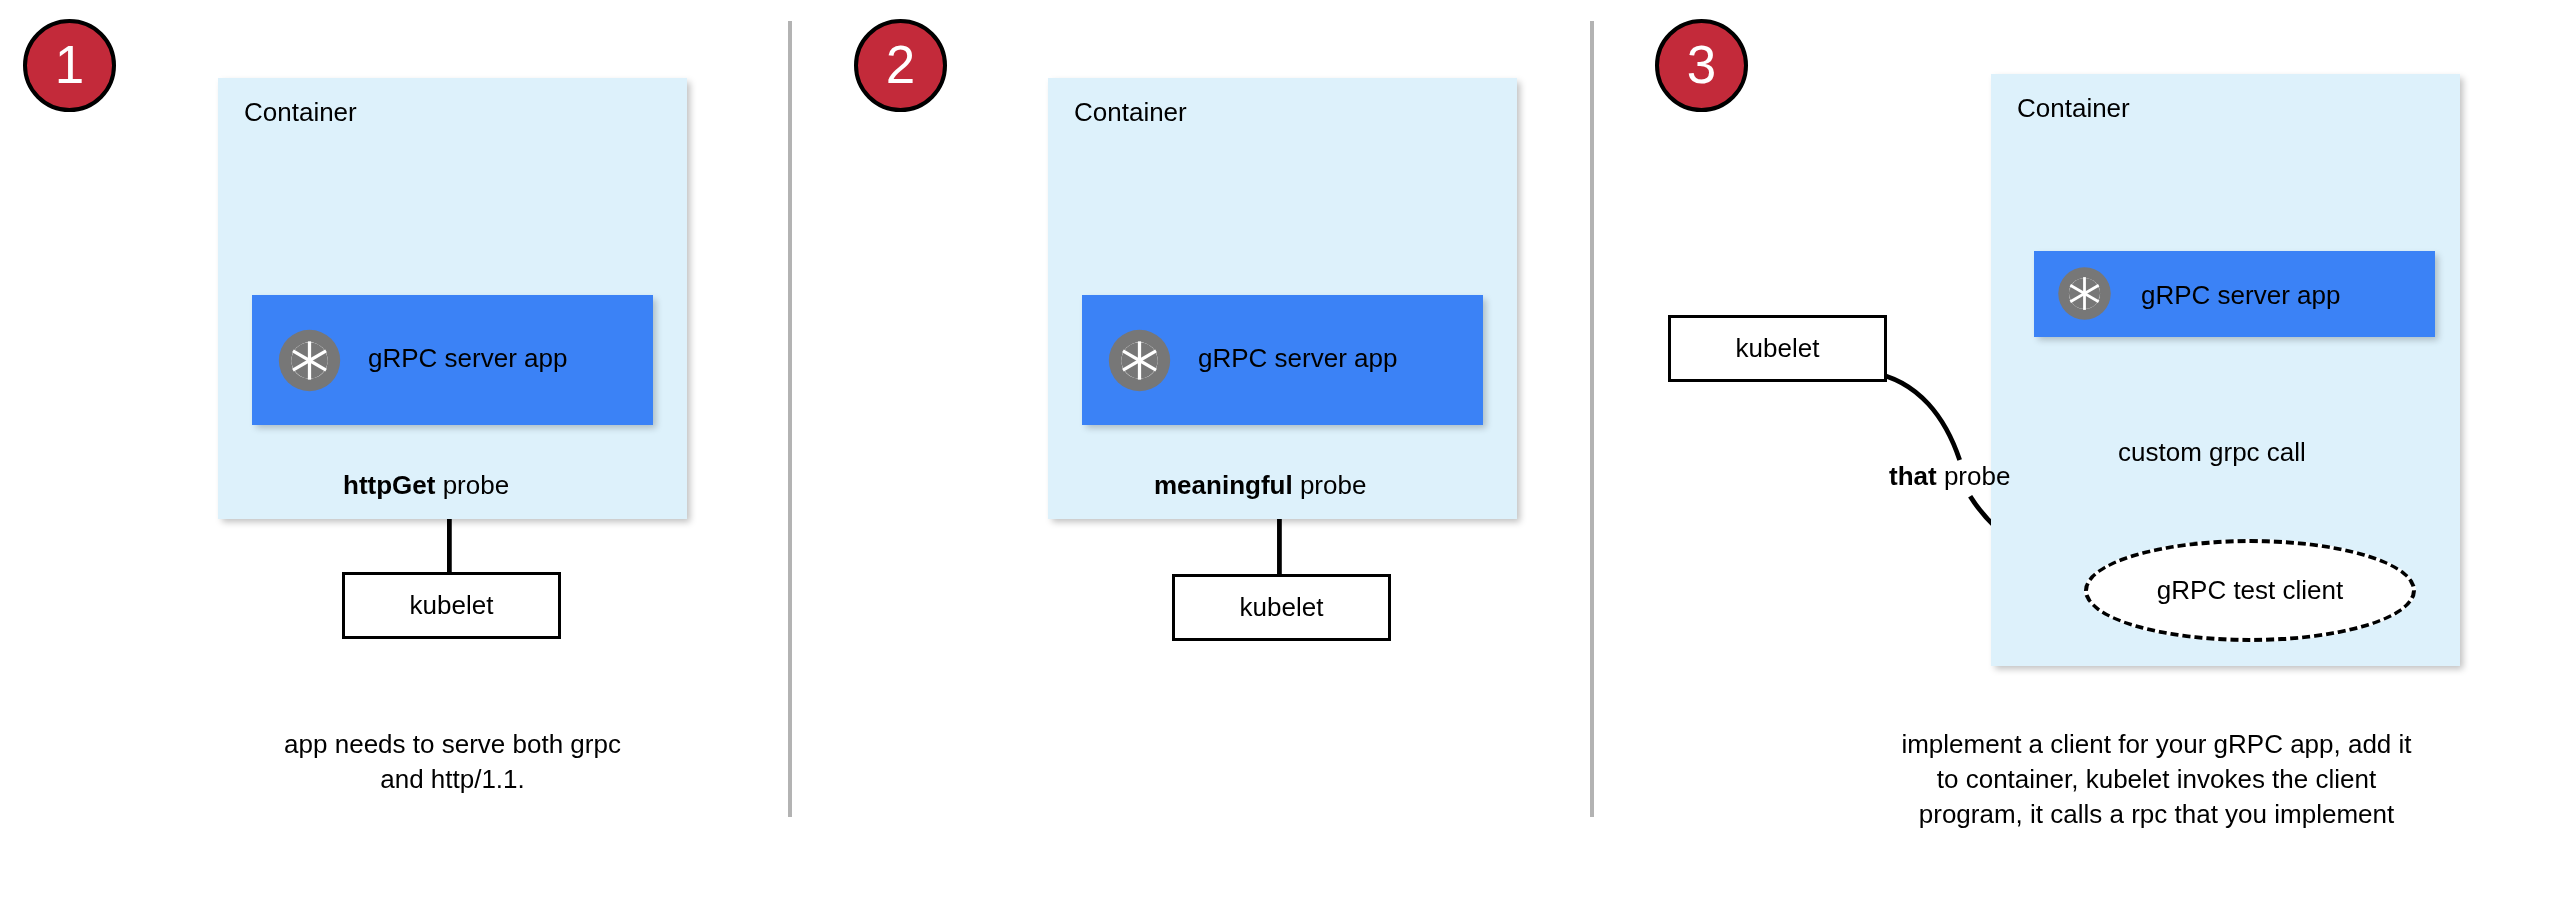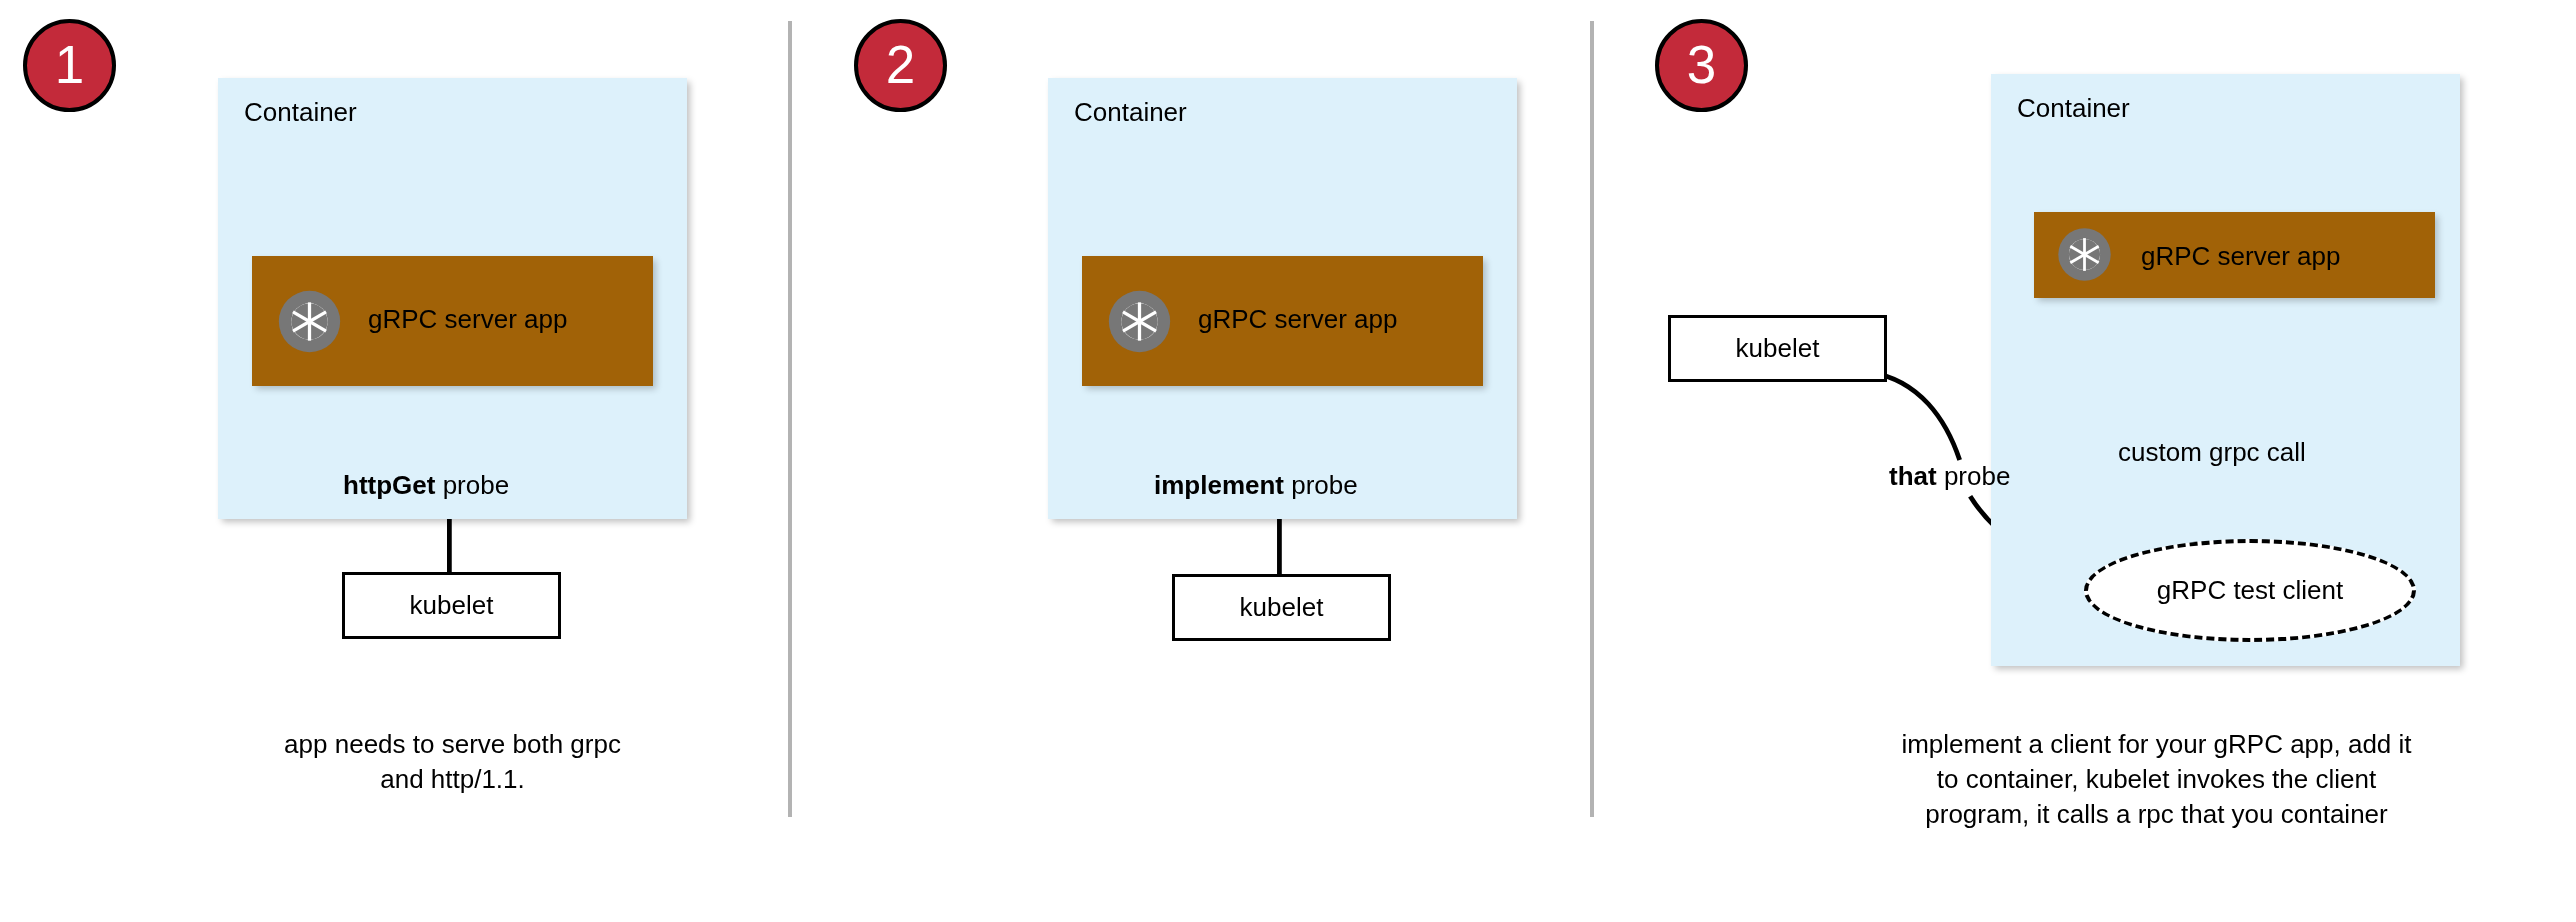--- a/index.html
+++ b/index.html
@@ -60,25 +60,26 @@
     left: 26px;
     top: 19px;
     font-size: 26px;
     color: #000000;
     white-space: nowrap;
   }
 
   
   .app-card {
     position: absolute;
-    background: #a16207;
+    background: #3b82f6;
     box-shadow: 3.8px 3.8px 6.7px rgba(0,0,0,0.22);
     box-sizing: border-box;
     display: flex;
     align-items: center;
+    margin-top: 39px;
   }
   .grpc-icon {
     position: absolute;
     display: block;
   }
   .app-card-label {
     position: absolute;
     font-size: 26px;
     white-space: nowrap;
     color: #000000;
@@ -236,21 +237,21 @@
         <line x1="36" y1="36" x2="53.3" y2="46"></line>
         <line x1="36" y1="36" x2="36" y2="56"></line>
         <line x1="36" y1="36" x2="18.7" y2="46"></line>
         <line x1="36" y1="36" x2="18.7" y2="26"></line>
       </g>
     </svg>
     <span class="app-card-label" style="left:116px; top:48px;">gRPC server app</span>
   </div>
 
   <div class="edge-label" style="left:1154px; top:470px;">
-    <b>implement</b><span> probe</span>
+    <b>meaningful</b><span> probe</span>
   </div>
 
   <div class="kubelet-box" style="left:1172px; top:574px; width:219px; height:67px;">
     <span>kubelet</span>
   </div>
 
 
   <div class="badge" style="left:1655px; top:19px;">3</div>
 
   <div class="container-box" style="left:1991px; top:74px; width:469px; height:592px;">
@@ -291,17 +292,17 @@
 
   <div class="edge-label" style="left:2118px; top:437px;">custom grpc call</div>
 
   <div class="dashed-oval" style="left:2084px; top:539px; width:332px; height:103px;">
     <span>gRPC test client</span>
   </div>
 
   <div class="caption" style="left:1813px; top:727px; width:687px;">
     <div>implement a client for your gRPC app, add it</div>
     <div>to container, kubelet invokes the client</div>
-    <div>program, it calls a rpc that you container</div>
+    <div>program, it calls a rpc that you implement</div>
   </div>
 
 </div>
 
 
 </body></html>

